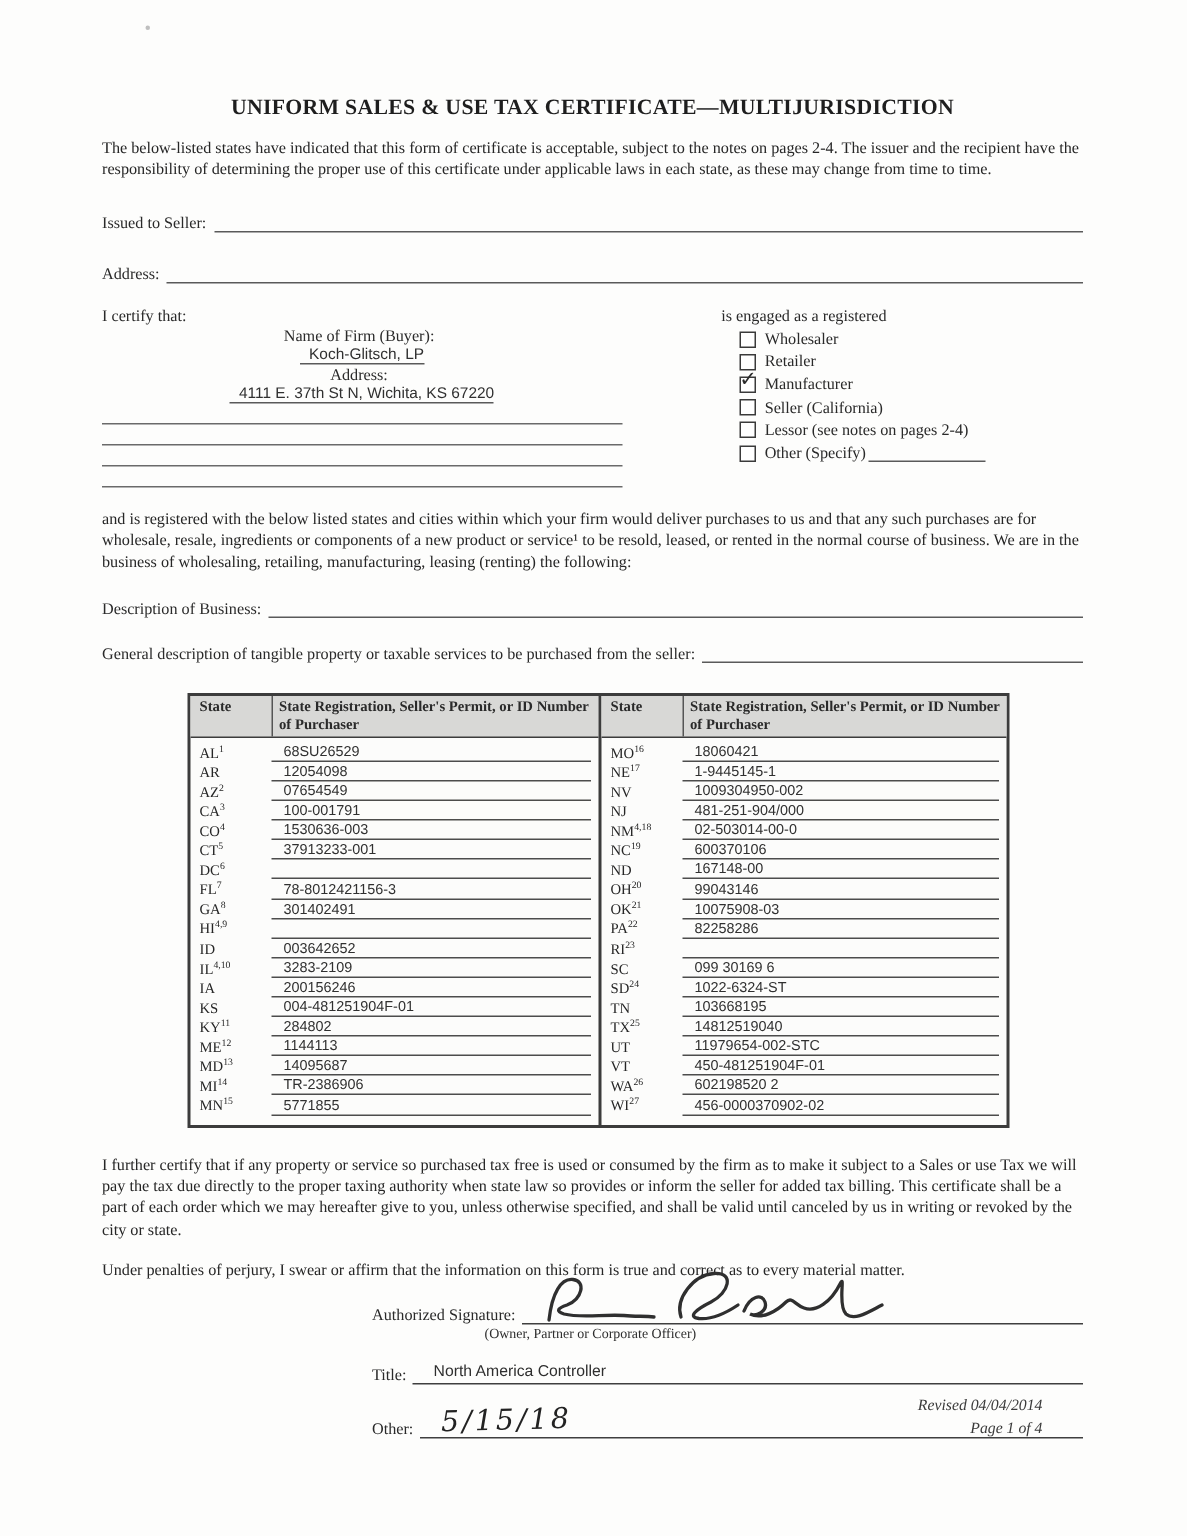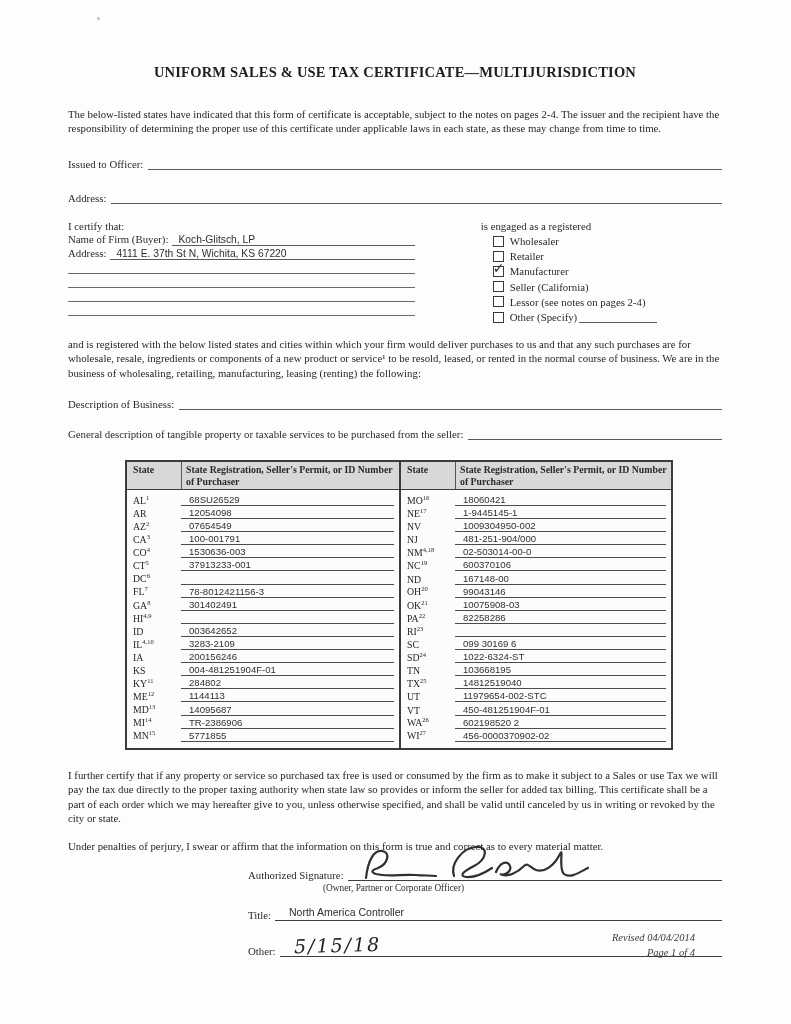--- a/index.html
+++ b/index.html
@@ -11,31 +11,31 @@
     position:relative;
     overflow:hidden;
   }
   .sheet { padding:14px 69px 0 68px; position:relative; }
   .artifact-dot { position:absolute; left:97px; top:17px; width:3px; height:3px; background:#bfbfbf; border-radius:50%; }
 
   .title {
     text-align:center; font-weight:bold; font-size:14.5px; letter-spacing:.2px;
     margin-top:50px; color:#1e1e1e;
   }
-  .para { font-size:10.8px; line-height:1.34; margin-top:26px; text-align:left; color:#262626; }
+  .para { font-size:10.8px; line-height:1.34; margin-top:11px; text-align:left; color:#262626; }
 
   .field-row { display:flex; align-items:flex-end; margin-top:21px; font-size:10.8px; }
   .field-row .lbl { white-space:nowrap; padding-right:5px; }
   .fill-line { flex:1; border-bottom:1px solid #5a5a5a; height:13px; }
 
   
   .certify-wrap { display:flex; margin-top:16px; }
   .certify-left { width:57%; padding-right:26px; font-size:10.8px; }
   .certify-right { width:43%; padding-left:40px; font-size:10.8px; }
-  .inline-field { display:flex; align-items:center; margin-top:1px; }
+  .inline-field { display:flex; align-items:center; margin-top:1px;flex-direction:column; }
   .inline-field .lbl { white-space:nowrap; padding-right:4px; }
   .typed { font-family:"Liberation Sans", sans-serif; font-size:10.3px; color:#303030; padding-left:6px; white-space:nowrap; }
   .certify-left .spacer-line { height:14px; border-bottom:1px solid #6a6a6a; }
   .cbrow { display:flex; align-items:center; margin-top:3.2px;padding-left:12px; }
   .cbbox {
     width:11px; height:11px; border:1.3px solid #3a3a3a; margin-right:6px;
     position:relative; flex:0 0 auto; background:#fff;
   }
   .cbbox .mark {
     position:absolute; left:-1px; top:-7px; font-size:14px; font-weight:bold; color:#2b2b2b;
@@ -83,21 +83,21 @@
 <body>
 
 <div class="sheet">
   <span class="artifact-dot"></span>
 
   <div class="title">UNIFORM SALES &amp; USE TAX CERTIFICATE—MULTIJURISDICTION</div>
 
   <div class="para">The below-listed states have indicated that this form of certificate is acceptable, subject to the notes on pages 2-4. The issuer and the recipient have the responsibility of determining the proper use of this certificate under applicable laws in each state, as these may change from time to time.</div>
 
   <div class="field-row">
-    <span class="lbl">Issued to Officer:</span>
+    <span class="lbl">Issued to Seller:</span>
     <span class="fill-line"></span>
   </div>
 
   <div class="field-row">
     <span class="lbl">Address:</span>
     <span class="fill-line"></span>
   </div>
 
   <div class="certify-wrap">
     <div class="certify-left">

